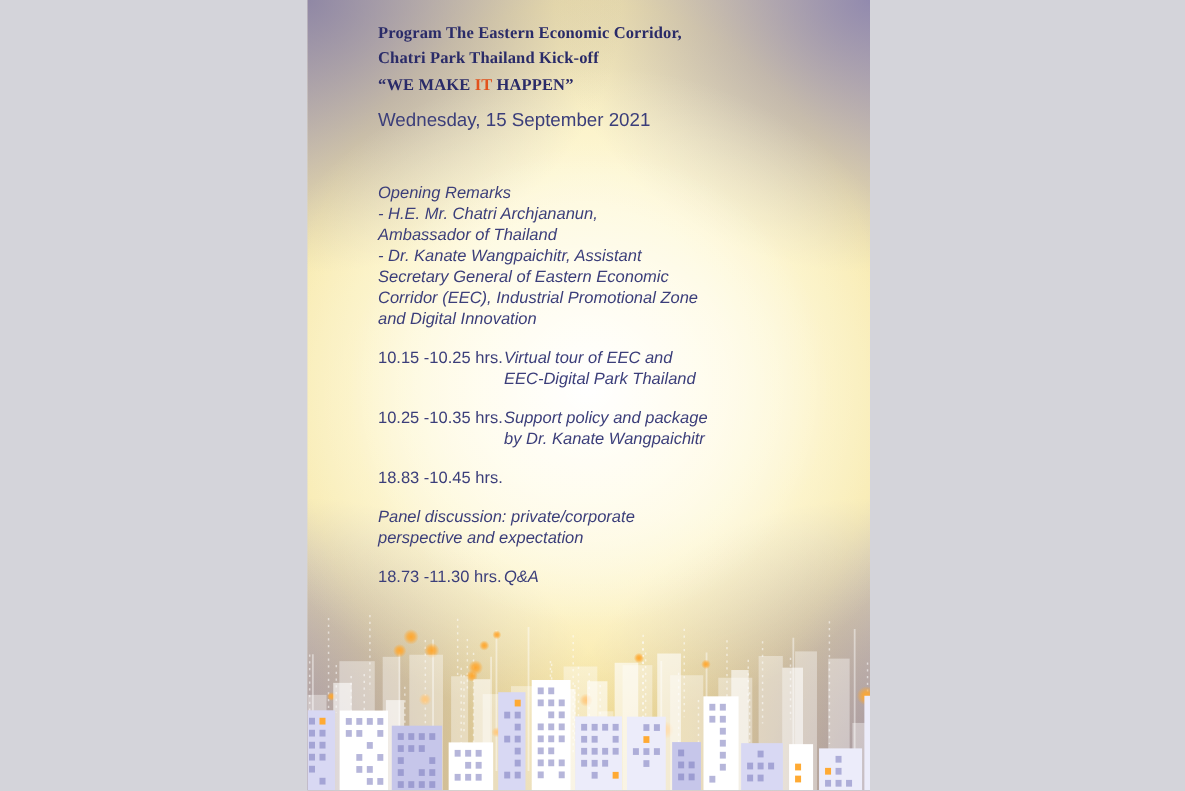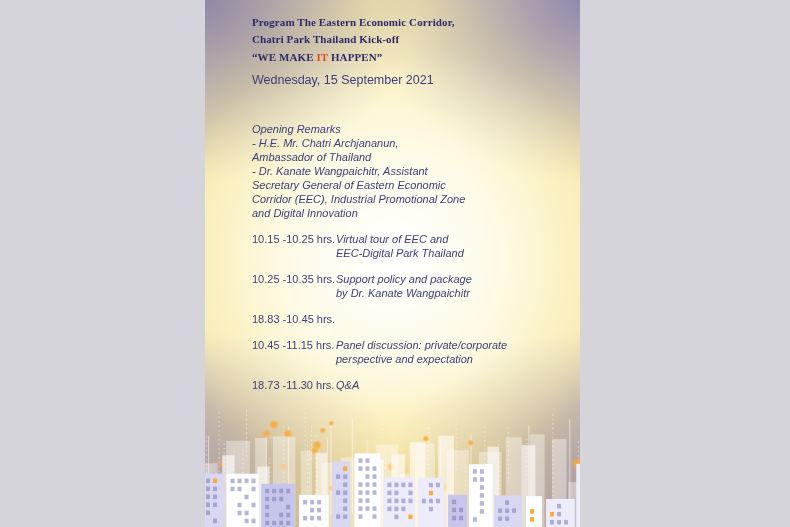--- a/index.html
+++ b/index.html
@@ -82,21 +82,20 @@
     <div class="time">10.25 -10.35 hrs.</div>
     <div class="desc">Support policy and package
 by Dr. Kanate Wangpaichitr</div>
   </div>
 
   <div class="row">
     <div class="time">18.83 -10.45 hrs.</div>
   </div>
 
   <div class="row">
-    <div class="time">10.45 -11.15 hrs.</div>
     <div class="desc">Panel discussion: private/corporate
 perspective and expectation</div>
   </div>
 
   <div class="row">
     <div class="time">18.73 -11.30 hrs.</div>
     <div class="desc">Q&amp;A</div>
   </div>
 </div>
     </div>

